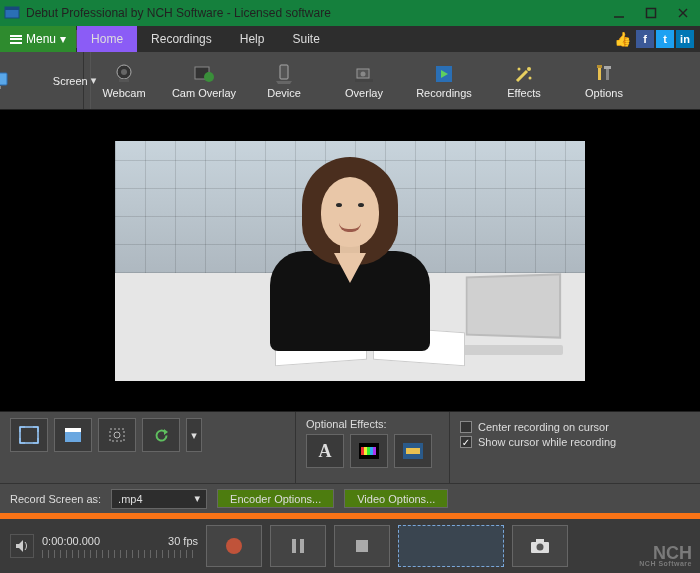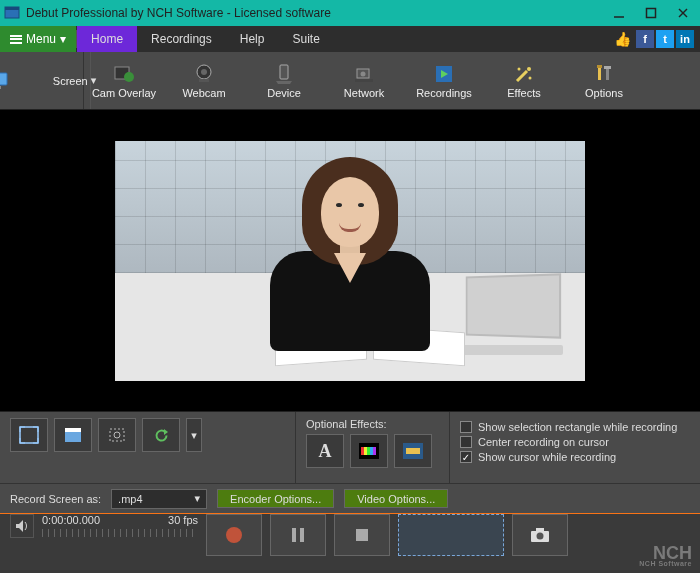--- a/index.html
+++ b/index.html
@@ -1,32 +1,32 @@
 <!DOCTYPE html>
 <html><head>
 <meta charset="utf-8">
 <style>
 * { margin: 0; padding: 0; box-sizing: border-box; font-family: "Segoe UI", Tahoma, sans-serif; }
 body { width: 700px; height: 573px; background: #3a3a3a; color: #ddd; font-size: 11px; overflow: hidden; display: flex; flex-direction: column; }
 
 
-.titlebar { height: 26px; background: #14b8a6; display: flex; align-items: center; padding: 0 4px; color: #222; }
+.titlebar { height: 26px; background: #15803d; display: flex; align-items: center; padding: 0 4px; color: #222; }
 .titlebar-icon { width: 16px; height: 16px; margin-right: 6px; }
 .titlebar-title { flex: 1; font-size: 12px; }
 .winbtns { display: flex; gap: 18px; padding-right: 6px; }
 .winbtn { width: 14px; height: 14px; display: flex; align-items: center; justify-content: center; cursor: pointer; }
 
 
 .menubar { height: 26px; background: #2d2d2d; display: flex; align-items: stretch; justify-content: center; }
 .menu-btn { background: #2e8b2e; color: #fff; display: flex; align-items: center; padding: 0 10px; gap: 4px; cursor: pointer; font-size: 12px; }
 .menu-btn .burger { display: inline-block; width: 12px; }
 .menu-btn .burger span { display: block; height: 2px; background: #fff; margin: 1.5px 0; }
 .menu-sep { width: 1px; background: #555; margin: 4px 0; }
 .menu-item { color: #ddd; display: flex; align-items: center; padding: 0 14px; cursor: pointer; font-size: 12px; }
-.menu-item.active { background: #6d28d9; }
+.menu-item.active { background: #8b5cf6; }
 .menubar .spacer { flex: 1; }
 .social { display: flex; align-items: center; gap: 2px; padding-right: 6px; }
 .social-icon { width: 18px; height: 18px; display: flex; align-items: center; justify-content: center; font-size: 11px; font-weight: bold; cursor: pointer; }
 .fb { background: #3b5998; color: #fff; }
 .tw { background: #1da1f2; color: #fff; }
 .li { background: #0077b5; color: #fff; }
 .thumb { color: #6bb0ff; font-size: 14px; margin-right: 2px; }
 
 
 .toolbar { height: 58px; background: #4a4a4a; display: flex; align-items: center; border-bottom: 1px solid #222; }
@@ -73,21 +73,21 @@
 .chk-row { display: flex; align-items: center; gap: 6px; margin: 3px 0; font-size: 11px; }
 .chk { width: 12px; height: 12px; border: 1px solid #888; background: #333; display: flex; align-items: center; justify-content: center; font-size: 10px; }
 .chk.checked::after { content: "✓"; color: #fff; }
 
 
 .record { height: 30px; background: #4a4a4a; display: flex; align-items: center; padding: 0 10px; gap: 10px; border-top: 1px solid #333; }
 .combo { width: 96px; height: 20px; background: #2d2d2d; border: 1px solid #666; display: flex; align-items: center; padding: 0 6px; justify-content: space-between; cursor: pointer; }
 .std-btn { height: 19px; background: #4d7c0f; border: 1px solid #666; padding: 0 12px; display: flex; align-items: center; cursor: pointer; font-size: 11px; }
 
 
-.controls { height: 60px; background: #3a3a3a; display: flex; padding: 0 10px; gap: 8px; border-top: 1px solid #f97316; position: relative; }
+.controls { height: 60px; background: #3a3a3a; display: flex; align-items: center; padding: 0 10px; gap: 8px; border-top: 6px solid #f97316; position: relative; }
 .vol { width: 24px; height: 24px; display: flex; align-items: center; justify-content: center; cursor: pointer; border: 1px solid #555; }
 .time-block { display: flex; flex-direction: column; gap: 3px; }
 .time-row { display: flex; justify-content: space-between; width: 156px; font-size: 11px; }
 .time-bar { width: 156px; height: 8px; background: repeating-linear-gradient(90deg,#666 0 1px,transparent 1px 6px); position: relative; }
 .ctrl-btn { width: 56px; height: 42px; background: #444; border: 1px solid #666; display: flex; align-items: center; justify-content: center; cursor: pointer; }
 .ctrl-btn.wide { width: 106px; border: 1px dashed #7aa7d9; background: #3a4550; }
 .logo { position: absolute; right: 8px; bottom: 6px; font-size: 18px; font-weight: bold; color: #7a7a7a; line-height: 0.9; text-align: right; }
 .logo small { font-size: 7px; letter-spacing: 0.5px; display: block; }
 
 svg { display: block; }
@@ -164,54 +164,54 @@
             <rect x="8" y="16" width="6" height="3" fill="#888"></rect>
           </svg>
         </span>
       <span class="tool-label">Screen</span>
     </div>
     <div class="drop">▾</div>
   </div>
   <div class="tool">
     <span class="tool-icon">
         <svg width="22" height="22">
-          <rect x="2" y="4" width="14" height="12" fill="#333" stroke="#888"></rect>
-          <circle cx="16" cy="14" r="5" fill="#3a8f3a"></circle>
-        </svg>
-      </span>
-    <span class="tool-label">Cam Overlay</span>
-  </div>
-  <div class="tool">
-    <span class="tool-icon">
-        <svg width="22" height="22">
           <circle cx="11" cy="9" r="7" fill="#333" stroke="#aaa"></circle>
           <circle cx="11" cy="9" r="3" fill="#666"></circle>
           <rect x="6" y="16" width="10" height="3" fill="#555"></rect>
         </svg>
       </span>
     <span class="tool-label">Webcam</span>
   </div>
   <div class="tool">
     <span class="tool-icon">
         <svg width="22" height="22">
+          <rect x="2" y="4" width="14" height="12" fill="#333" stroke="#888"></rect>
+          <circle cx="16" cy="14" r="5" fill="#3a8f3a"></circle>
+        </svg>
+      </span>
+    <span class="tool-label">Cam Overlay</span>
+  </div>
+  <div class="tool">
+    <span class="tool-icon">
+        <svg width="22" height="22">
           <rect x="7" y="2" width="8" height="14" rx="1" fill="#555" stroke="#aaa"></rect>
           <path d="M3 18h16l-2 3H5z" fill="#666"></path>
         </svg>
       </span>
     <span class="tool-label">Device</span>
   </div>
   <div class="tool">
     <span class="tool-icon">
         <svg width="22" height="22">
           <rect x="4" y="6" width="12" height="9" fill="#555" stroke="#999"></rect>
           <circle cx="10" cy="11" r="2.5" fill="#888"></circle>
           <rect x="2" y="16" width="18" height="3" fill="#444"></rect>
         </svg>
       </span>
-    <span class="tool-label">Network</span>
+    <span class="tool-label">Overlay</span>
   </div>
   <div class="tool">
     <span class="tool-icon">
         <svg width="22" height="22">
           <rect x="3" y="3" width="16" height="16" fill="#2a6fb5"></rect>
           <polygon points="8,7 8,15 15,11" fill="#5fd05f"></polygon>
         </svg>
       </span>
     <span class="tool-label">Recordings</span>
   </div>
@@ -314,24 +314,20 @@
           <svg width="20" height="16">
             <rect width="20" height="16" fill="#2a5a8a"></rect>
             <rect x="3" y="5" width="14" height="6" fill="#e8c050"></rect>
           </svg>
         </div>
     </div>
   </div>
   <div class="opt-col right">
     <div class="chk-row">
       <span class="chk"></span>
-      <span>Show selection rectangle while recording</span>
-    </div>
-    <div class="chk-row">
-      <span class="chk"></span>
       <span>Center recording on cursor</span>
     </div>
     <div class="chk-row">
       <span class="chk checked"></span>
       <span>Show cursor while recording</span>
     </div>
   </div>
 </div>
 
 <div class="record">

